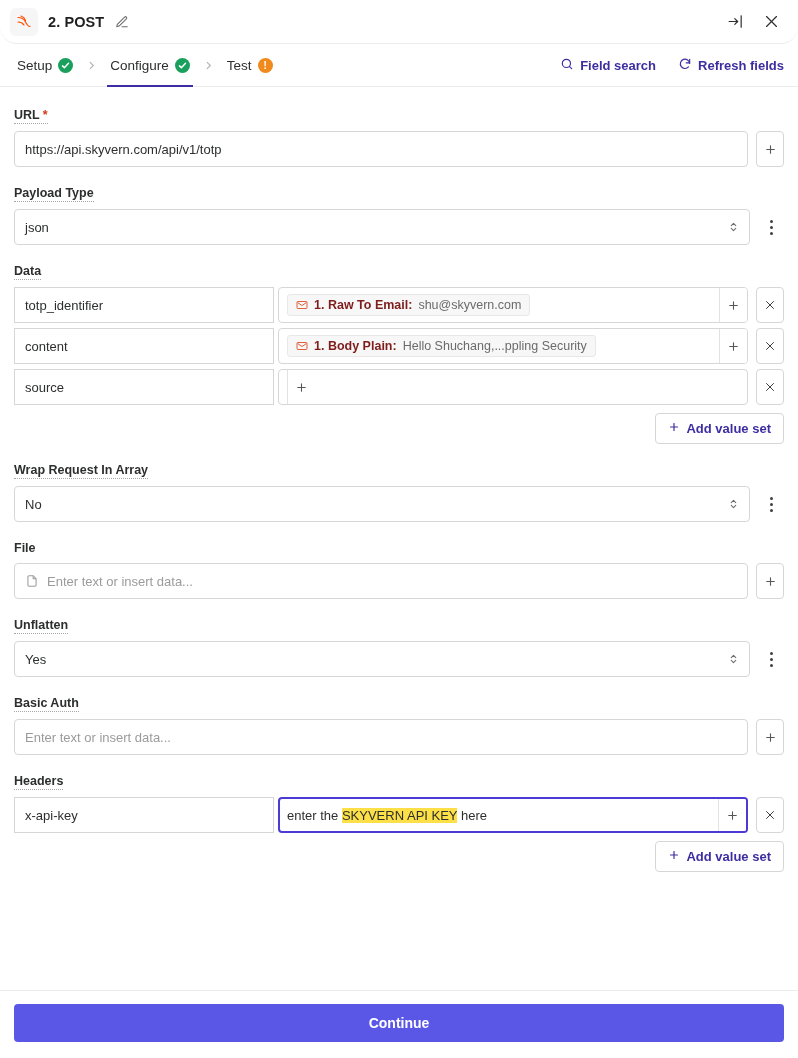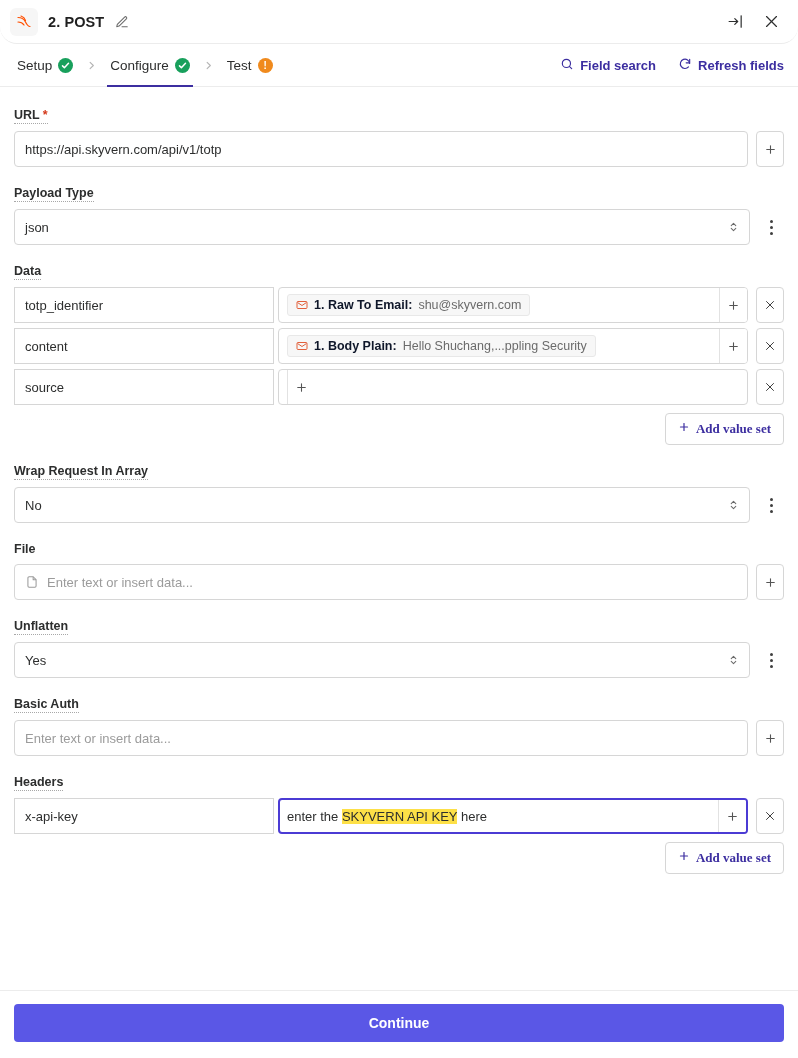--- a/index.html
+++ b/index.html
@@ -244,27 +244,27 @@
     gap: 6px;
     background: #f7f7f7;
     border: 1px solid #e8e8e8;
     border-radius: 3px;
     padding: 3px 8px;
     font-size: 12.5px;
     max-width: 100%;
     overflow: hidden;
     white-space: nowrap;
   }
-  .token .tok-label { font-weight: bold; color: #0f172a; }
+  .token .tok-label { font-weight: bold; color: #7f1d1d; }
   .token .tok-value { color: #6b6b6b; }
   .token .tok-icon { color: #e2603b; display: flex; }
 
   .selection { background: #fde047; }
 
-  .addset-row { display: flex; justify-content: flex-end; margin-top: 8px; font-family: Liberation Serif, serif; }
+  .addset-row { display: flex; justify-content: flex-end; margin-top: 8px; }
   .addset {
     display: inline-flex; align-items: center; gap: 6px;
     border: 1px solid #d6d6d6;
     border-radius: 4px;
     background: #fff;
     padding: 7px 12px;
     font-size: 13px;
     font-weight: bold;
     color: #3c2ea0;
     cursor: pointer;

